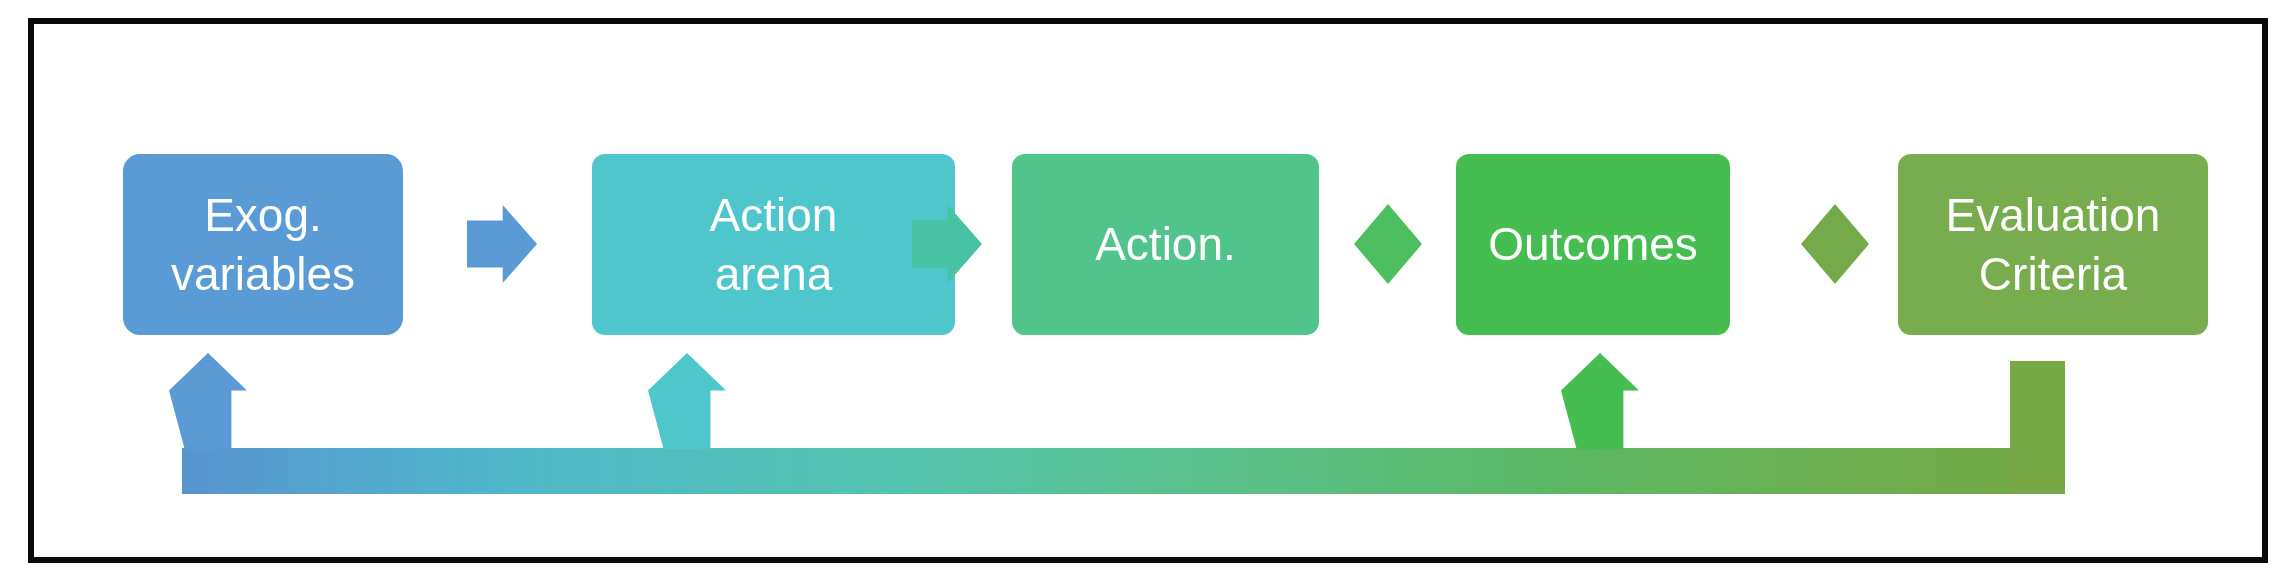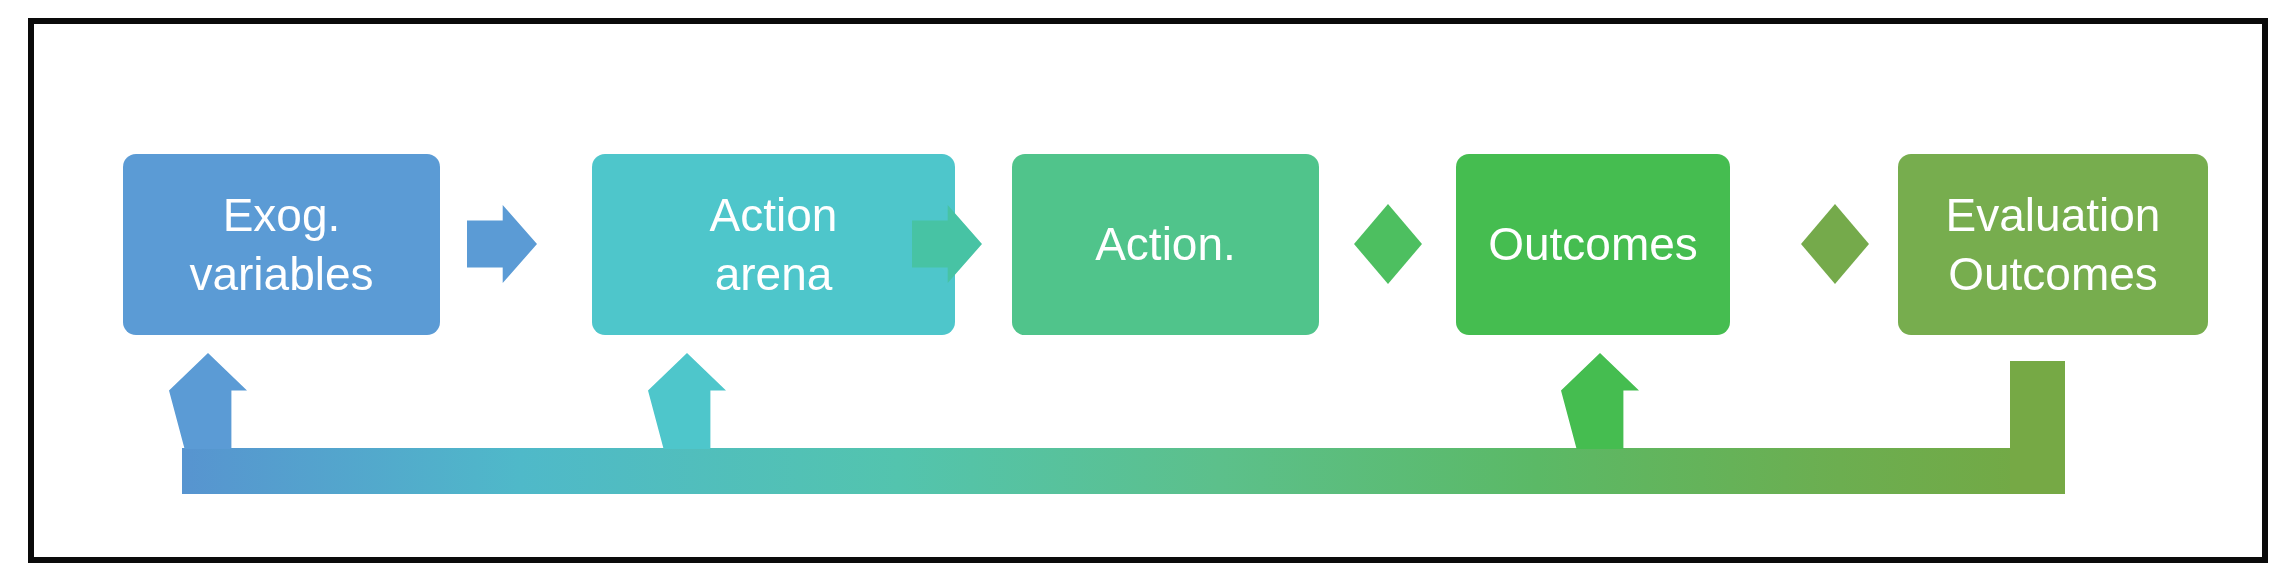--- a/index.html
+++ b/index.html
@@ -26,21 +26,21 @@
     border-radius: 13px;
     color: #ffffff;
     display: flex;
     align-items: center;
     justify-content: center;
     text-align: center;
     font-size: 46px;
     line-height: 1.28;
     white-space: pre-line;
   }
-  .node-1 { left: 123px;  width: 317px; background: #5b9bd5; }
+  .node-1 { left: 123px;  width: 280px; background: #5b9bd5; border-radius: 17px; }
   .node-2 { left: 592px;  width: 363px; background: #4ec6cb; }
   .node-3 { left: 1012px; width: 307px; background: #50c48b; }
   .node-4 { left: 1456px; width: 274px; background: #45bd50; }
   .node-5 { left: 1898px; width: 310px; background: #77ad4e; }
 
   .arrow-right {
     position: absolute;
     top: 205px;
     width: 70px; height: 78px;
     clip-path: polygon(0 20%, 51% 20%, 51% 0, 100% 50%, 51% 100%, 51% 80%, 0 80%);
@@ -87,21 +87,21 @@
 <div id="canvas">
   <div class="frame"></div>
 
   <div class="node node-1" style="background: rgb(91, 155, 213);">Exog.
 variables</div>
   <div class="node node-2" style="background: rgb(78, 198, 203);">Action
 arena</div>
   <div class="node node-3" style="background: rgb(80, 196, 139);">Action.</div>
   <div class="node node-4" style="background: rgb(69, 189, 80);">Outcomes</div>
   <div class="node node-5" style="background: rgb(119, 173, 78);">Evaluation
-Outcomes</div>
+Criteria</div>
 
   <div class="arrow-right arrow-right-1" style="background: rgb(91, 155, 213);"></div>
   <div class="arrow-right arrow-right-2" style="background: rgb(71, 195, 164);"></div>
   <div class="diamond diamond-1" style="background: rgb(77, 191, 96);"></div>
   <div class="diamond diamond-2" style="background: rgb(117, 170, 75);"></div>
 
   <div class="loop-hbar"></div>
   <div class="loop-riser" style="background: rgb(118, 169, 69);"></div>
   <div class="arrow-up arrow-up-1" style="background: rgb(91, 155, 213);"></div>
   <div class="arrow-up arrow-up-2" style="background: rgb(78, 198, 203);"></div>

